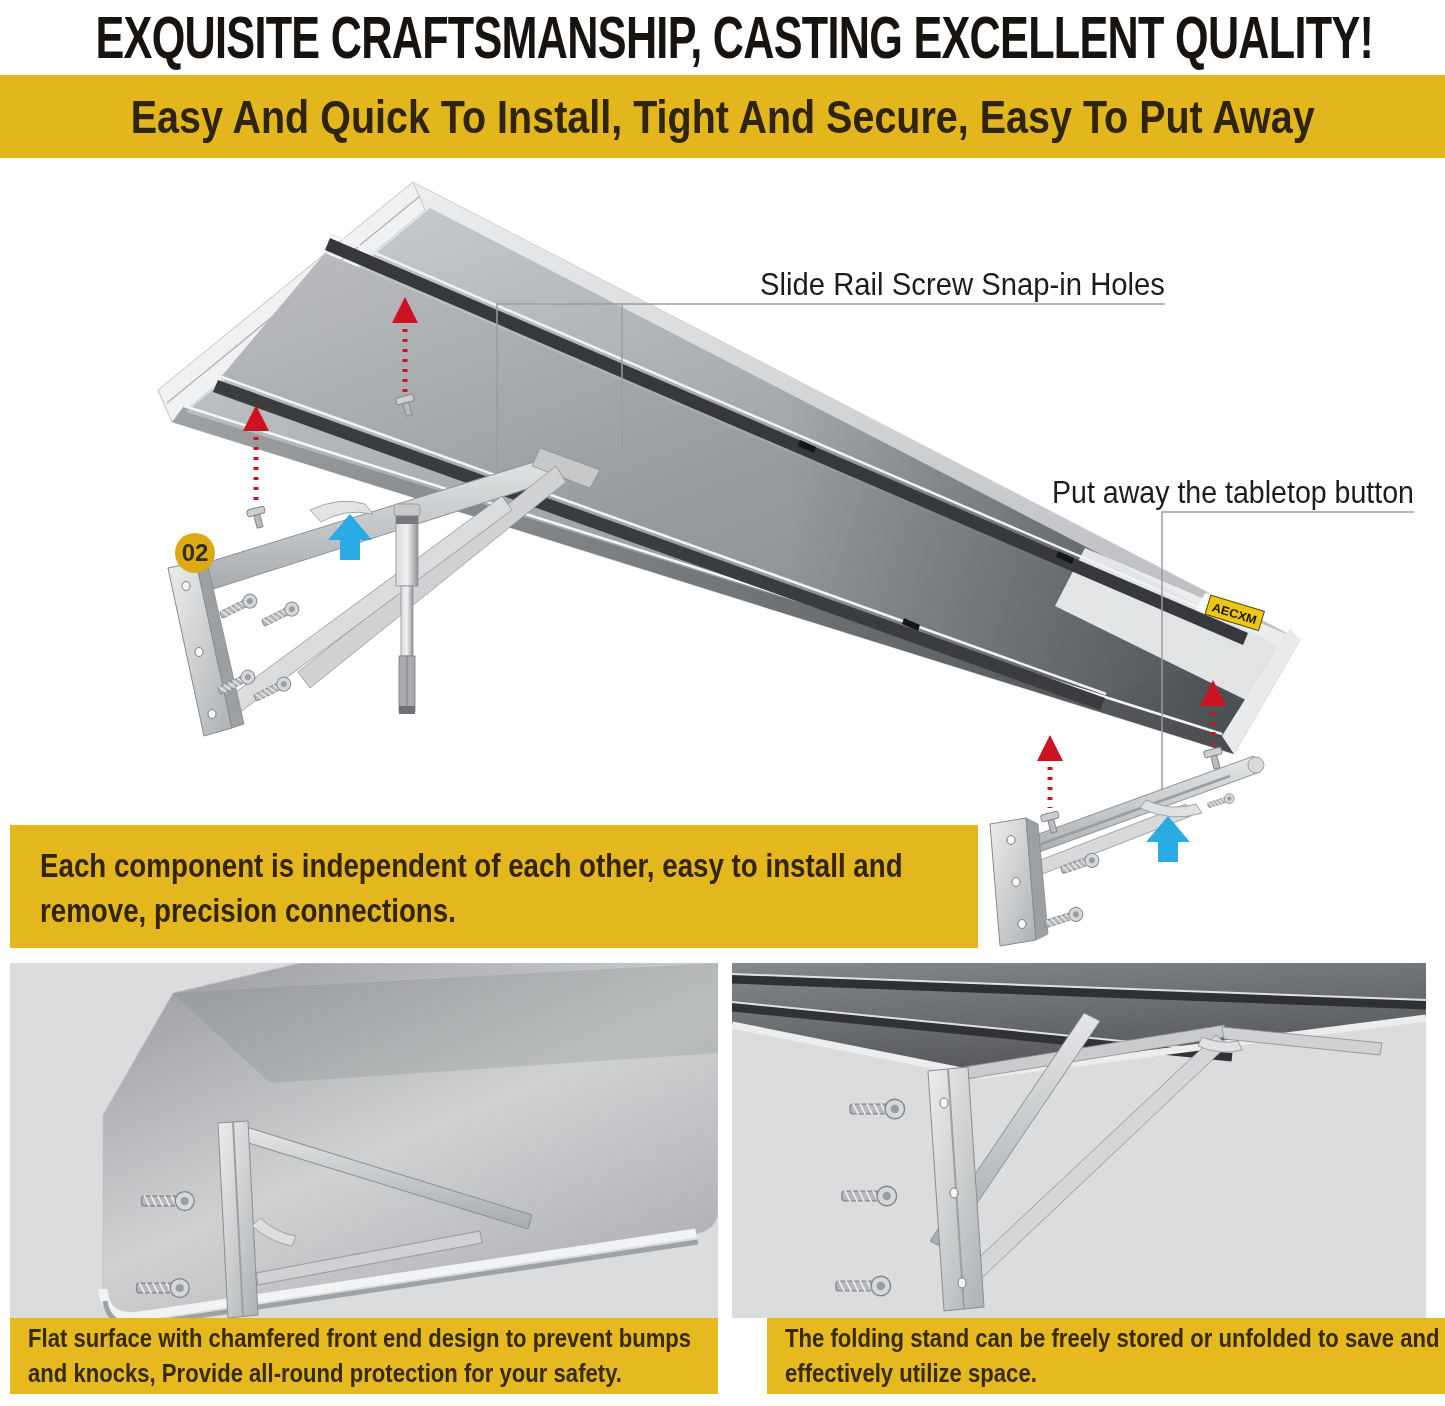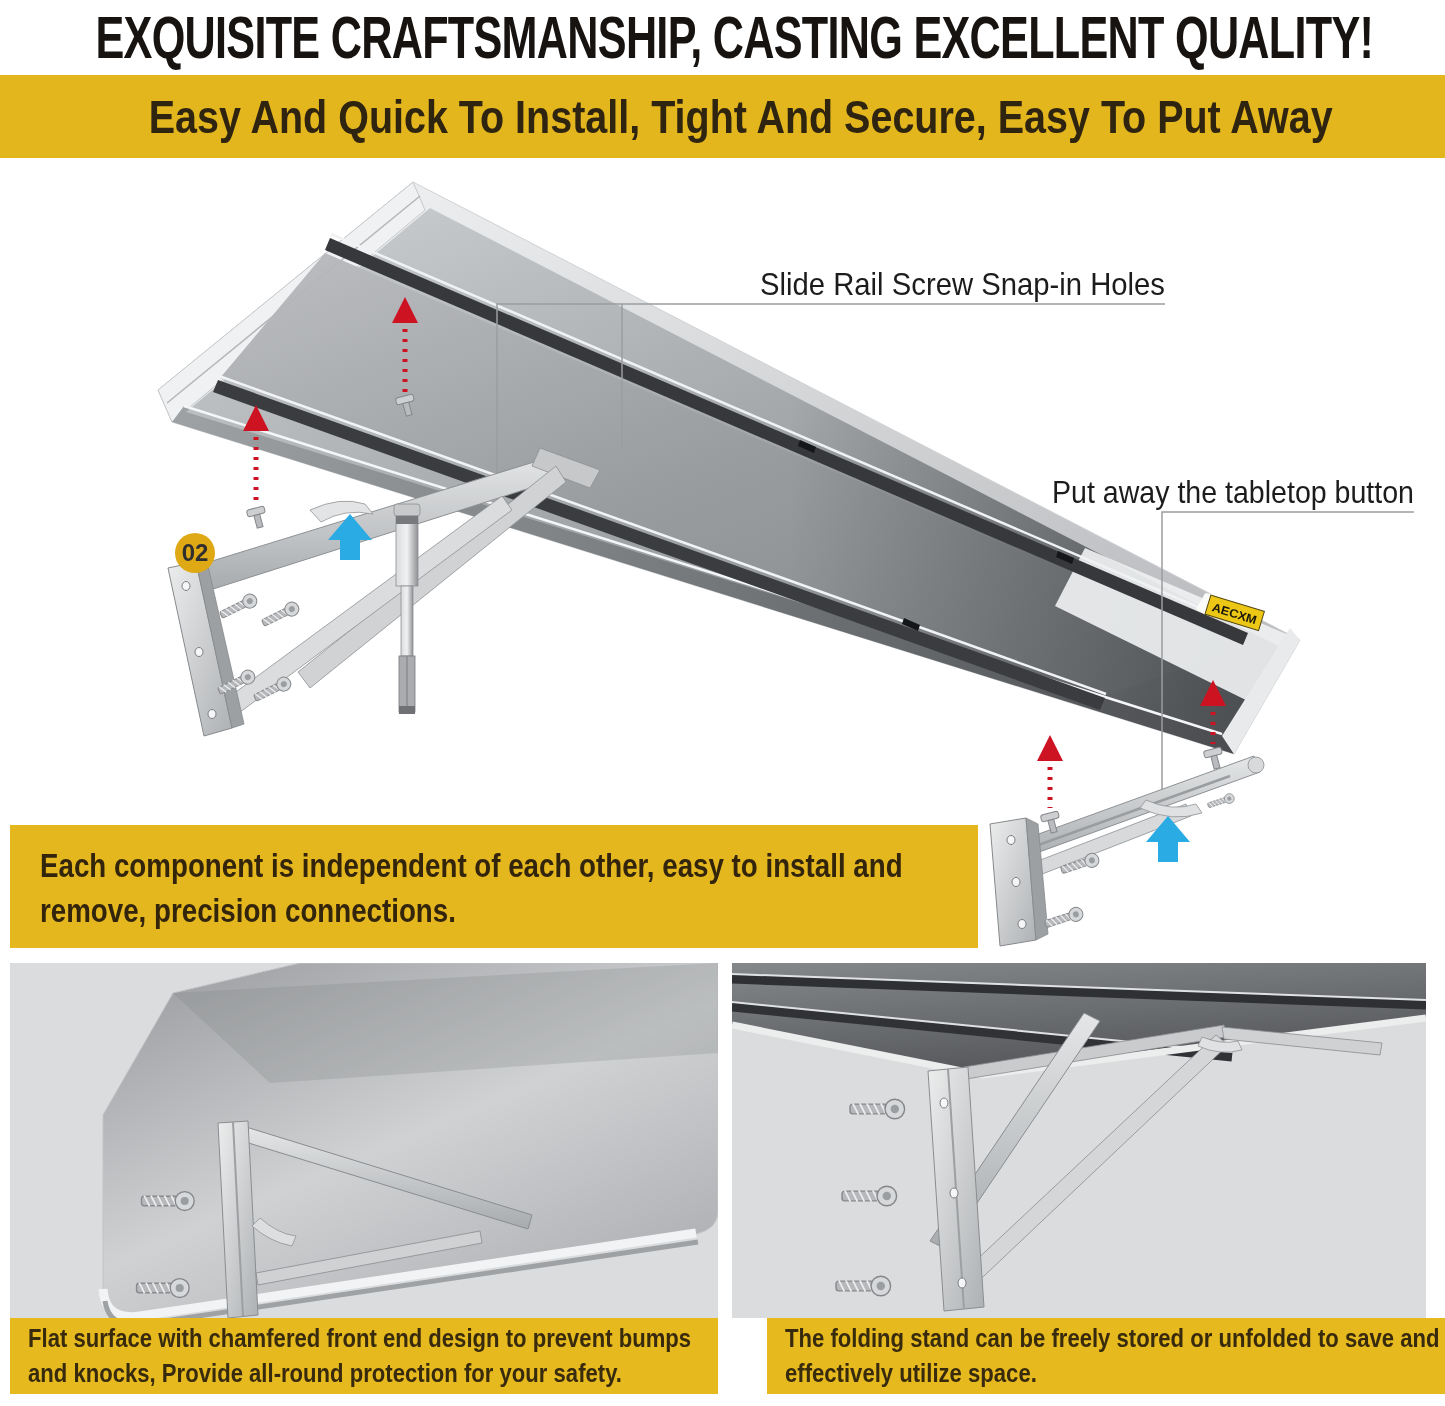--- a/index.html
+++ b/index.html
@@ -10,21 +10,21 @@
   .headline-wrap{
     position:absolute;left:0;top:0;width:1445px;height:74px;
     display:flex;align-items:center;justify-content:center;margin-left:12px;
   }
   .headline{
     font-size:60px;font-weight:bold;color:#171310;white-space:nowrap;
     transform:scaleX(0.72);letter-spacing:-1px;
   }
   .banner{
     position:absolute;left:0;top:75px;width:1445px;height:83px;background:#e3b61e;
-    display:flex;align-items:center;justify-content:flex-end;
+    display:flex;align-items:center;justify-content:center;
   }
   .banner-text{
     font-size:47px;font-weight:bold;color:#2f2410;white-space:nowrap;
     transform:scaleX(0.84);
   }
   .scene{position:absolute;left:0;top:158px;width:1445px;height:805px;}
   .info-box{
     position:absolute;left:10px;top:825px;width:968px;height:123px;background:#e5b71e;
     box-sizing:border-box;padding:18px 30px 0 30px;overflow:hidden;
   }

